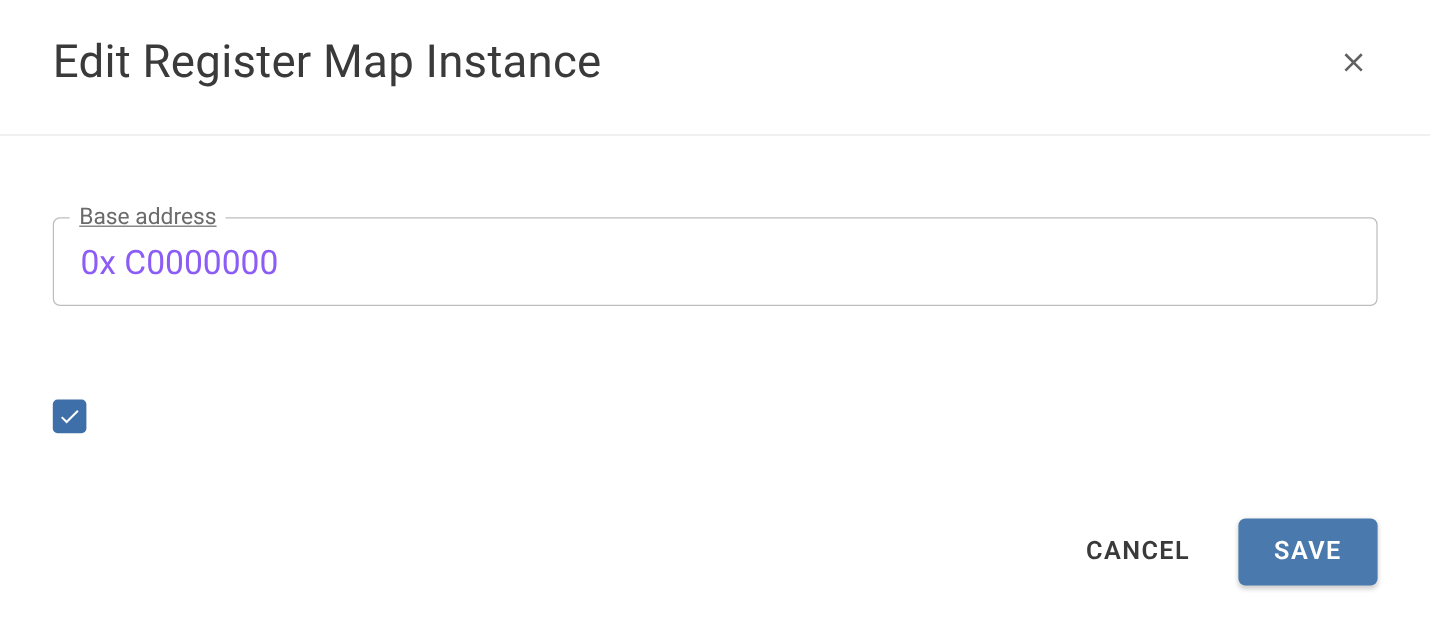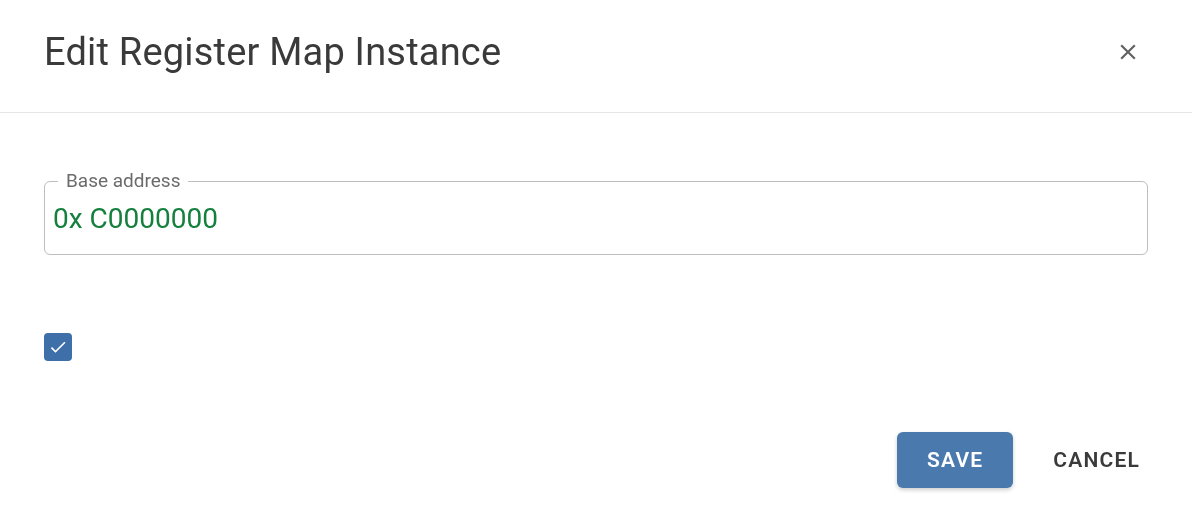--- a/index.html
+++ b/index.html
@@ -53,29 +53,30 @@
   }
   .field-label {
     position: absolute;
     top: -12px;
     left: 14px;
     background: #fff;
     padding: 0 8px;
     font-size: 19px;
     color: #6b6b6b;
     font-weight: 400;
+    text-decoration: underline;
   }
   .field-input {
     width: 100%;
     height: 74px;
     border: 1px solid #bdbdbd;
     border-radius: 6px;
-    padding: 0 8px;
+    padding: 0 22px;
     font-size: 28px;
-    color: #15803d;
+    color: #8b5cf6;
     outline: none;
     font-family: inherit;
   }
 
   .checkbox-row {
     display: flex;
     align-items: center;
     margin-top: 78px;
     gap: 24px;
   }
@@ -151,17 +152,17 @@
       <div class="checkbox">
         <svg viewBox="0 0 24 24">
           <path fill="#fff" d="M9 16.17 4.83 12l-1.42 1.41L9 19 21 7l-1.41-1.41z"></path>
         </svg>
       </div>
     </div>
 
   </div>
 
   <div class="dialog-footer">
+    <button class="btn btn-text">Cancel</button>
     <button class="btn btn-contained">Save</button>
-    <button class="btn btn-text">Cancel</button>
   </div>
 
 </div>
 
 </body></html>

